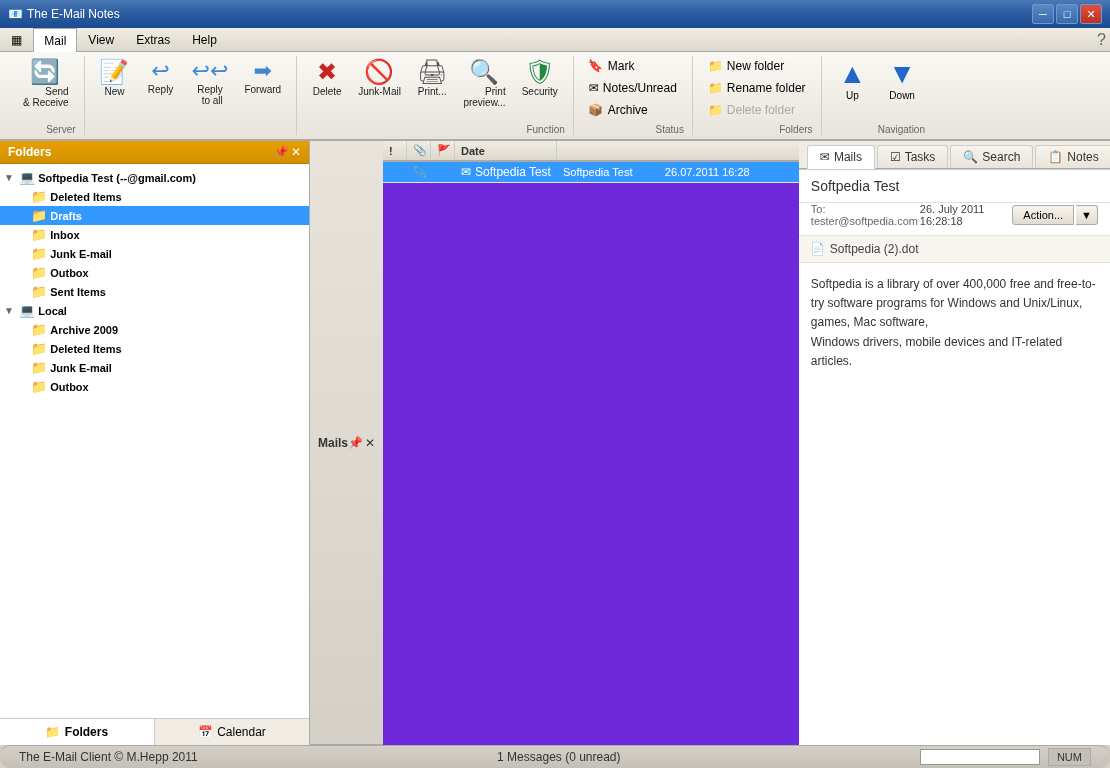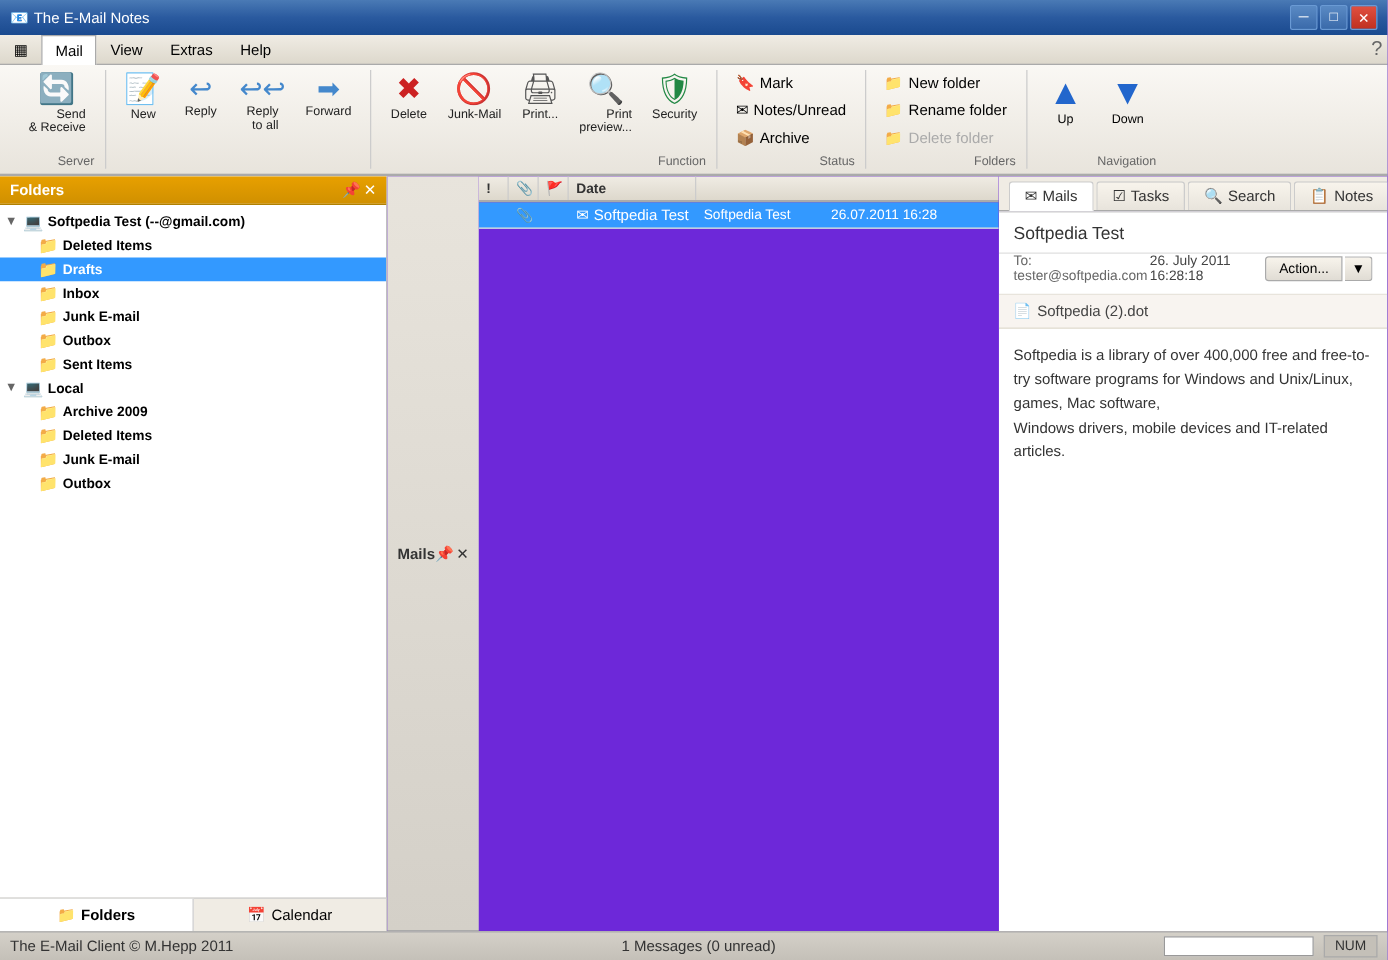--- a/index.html
+++ b/index.html
@@ -170,22 +170,22 @@
     }
     .preview-attachment {
       padding: 6px 12px; background: #f8f4f0; border-bottom: 1px solid #e0dcd0;
       display: flex; align-items: center; gap: 4px; font-size: 11px; color: #444;
     }
     .preview-body { padding: 12px; font-size: 12px; color: #333; line-height: 1.6; }
     
     
     .status-bar {
       background: linear-gradient(to bottom, #d4d0c8, #c4c0b8);
-      border-top: 1px solid #aaa; padding: 2px 8px;
-      display: flex; align-items: center; justify-content: space-between; font-size: 11px; color: #333;
+      border-top: 1px solid #aaa; padding: 2px 19px;
+      display: flex; align-items: center; justify-content: space-between; font-size: 11px; color: #333; border-radius: 10px;
     }
     .status-right { display: flex; align-items: center; gap: 8px; }
     .status-input { width: 120px; height: 16px; border: 1px solid #999; background: white; }
     .status-num { padding: 2px 8px; background: #c4c0b8; border: 1px solid #aaa; font-size: 11px; }
     
     
     .icon-send { color: #228822; }
     .icon-new { color: #2266cc; }
     .icon-reply { color: #4488cc; }
     .icon-forward { color: #4488cc; }

